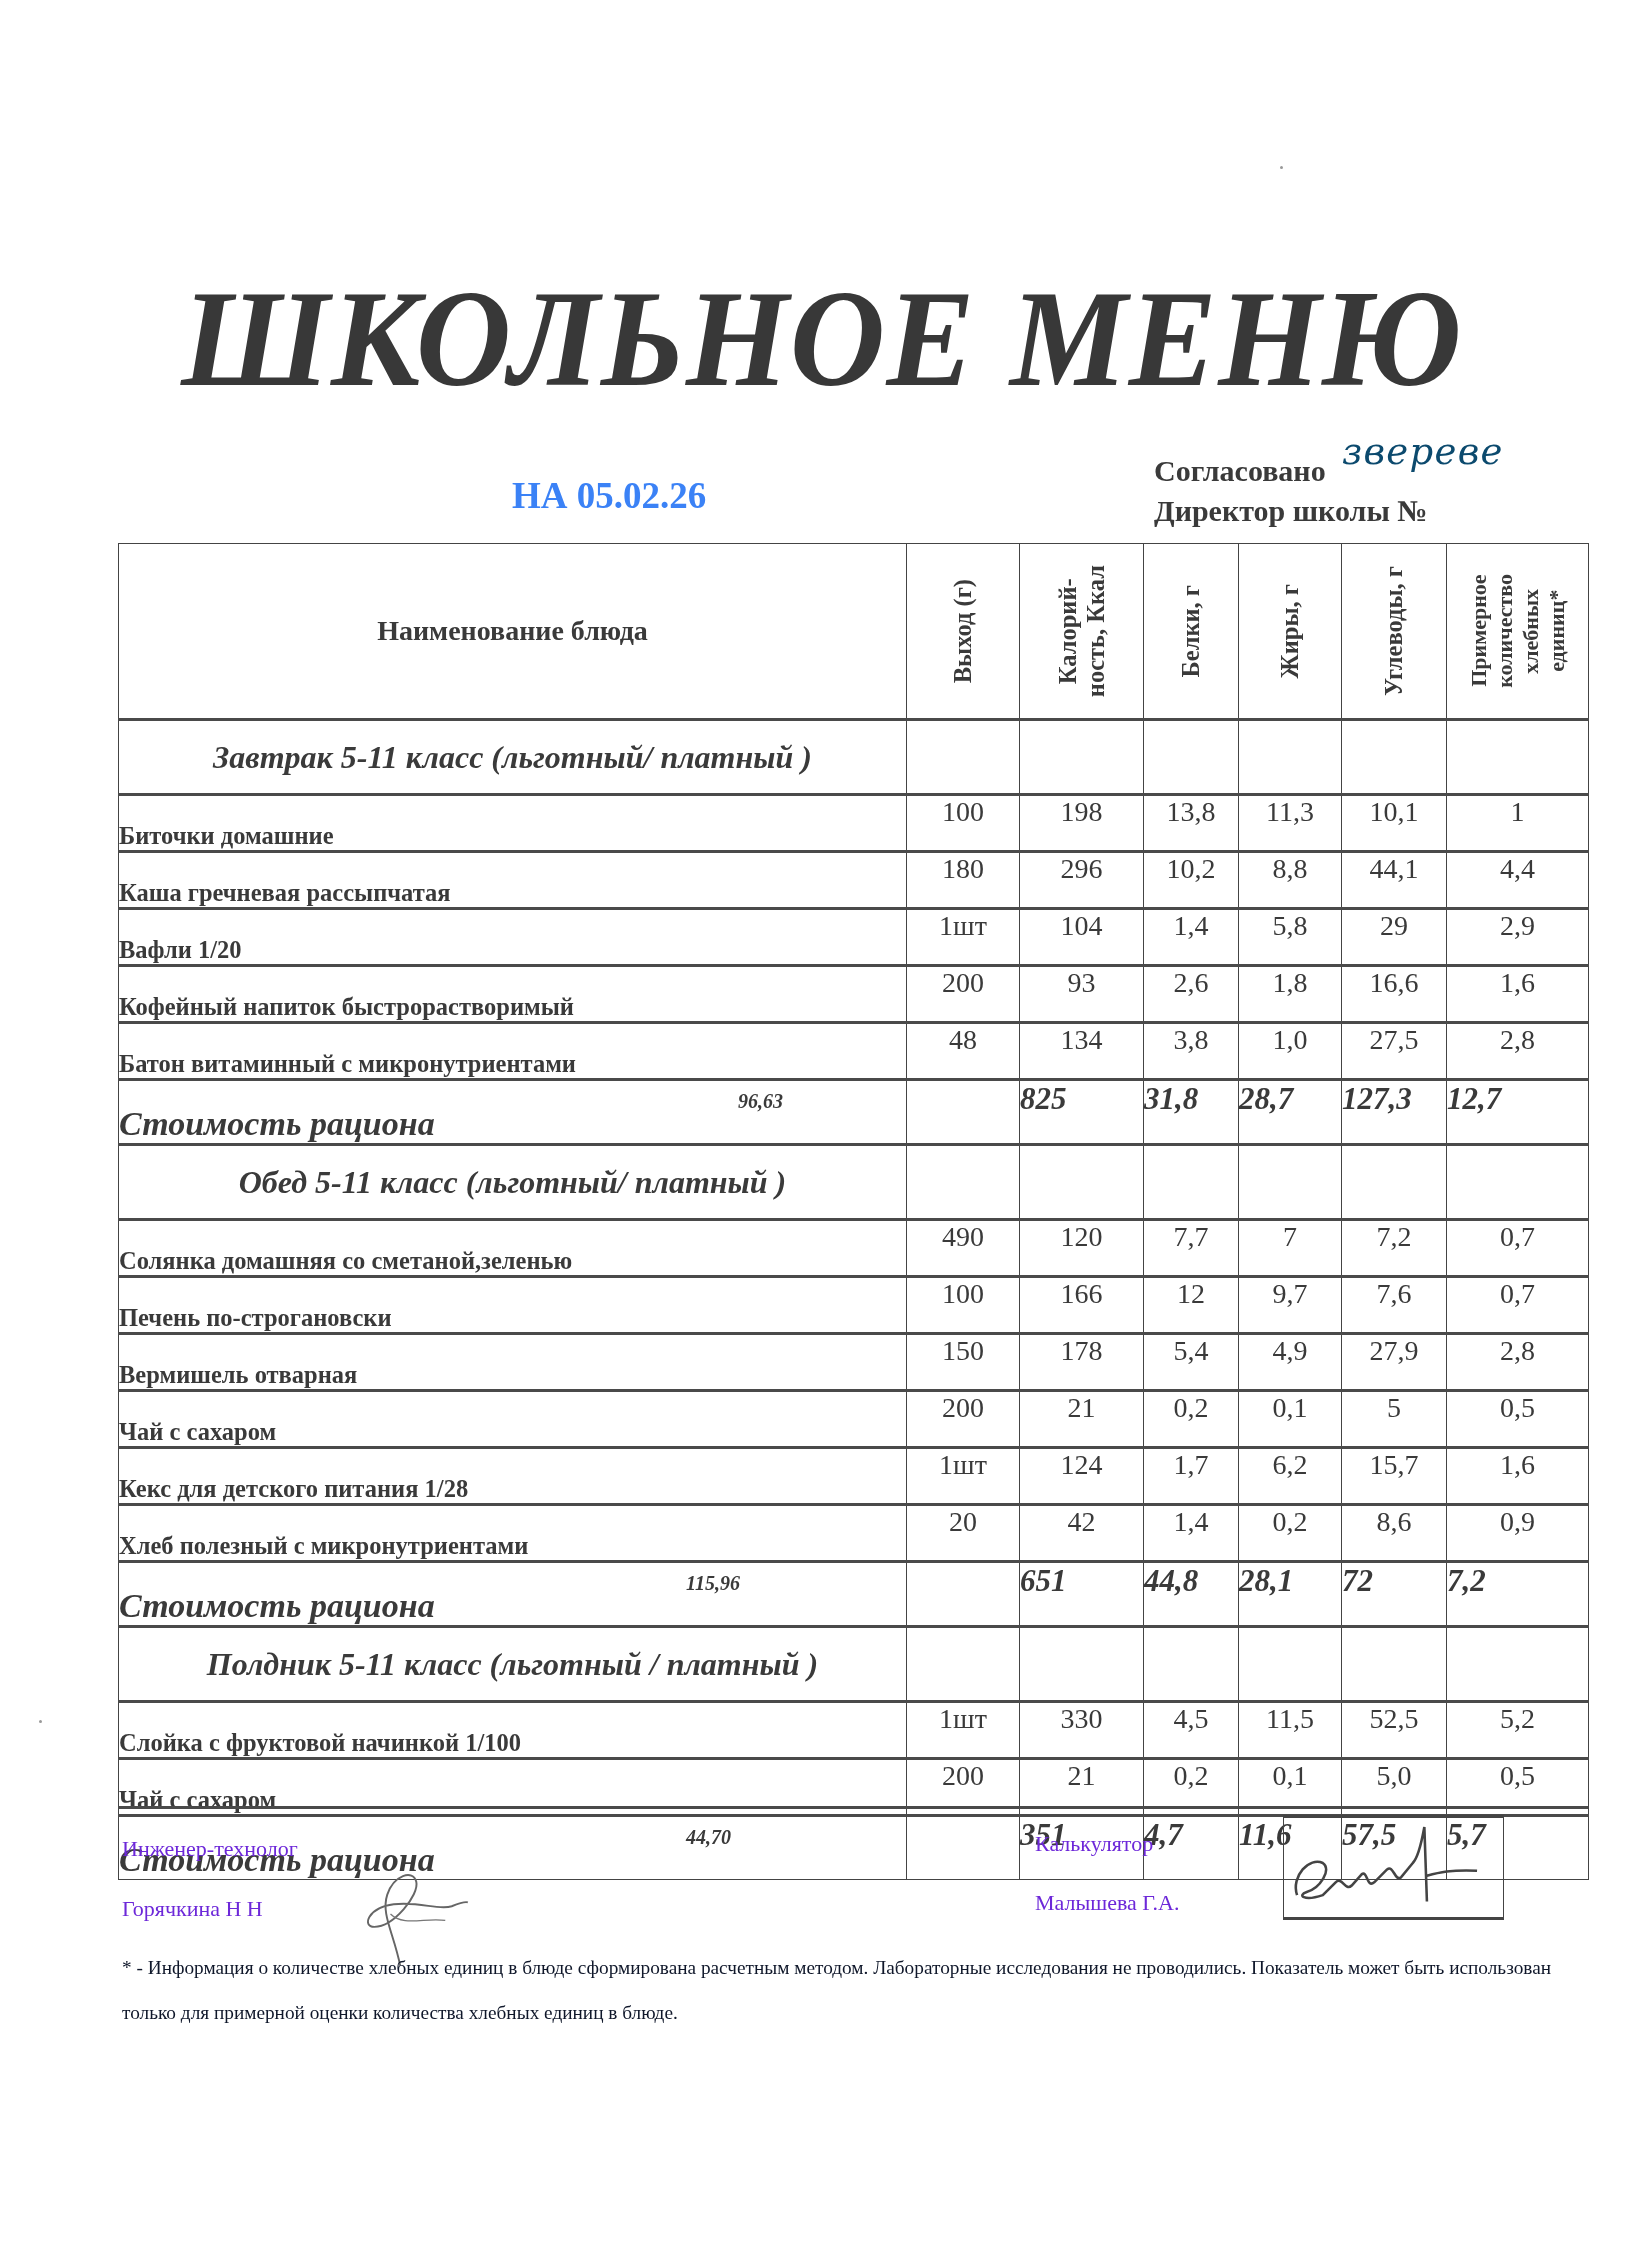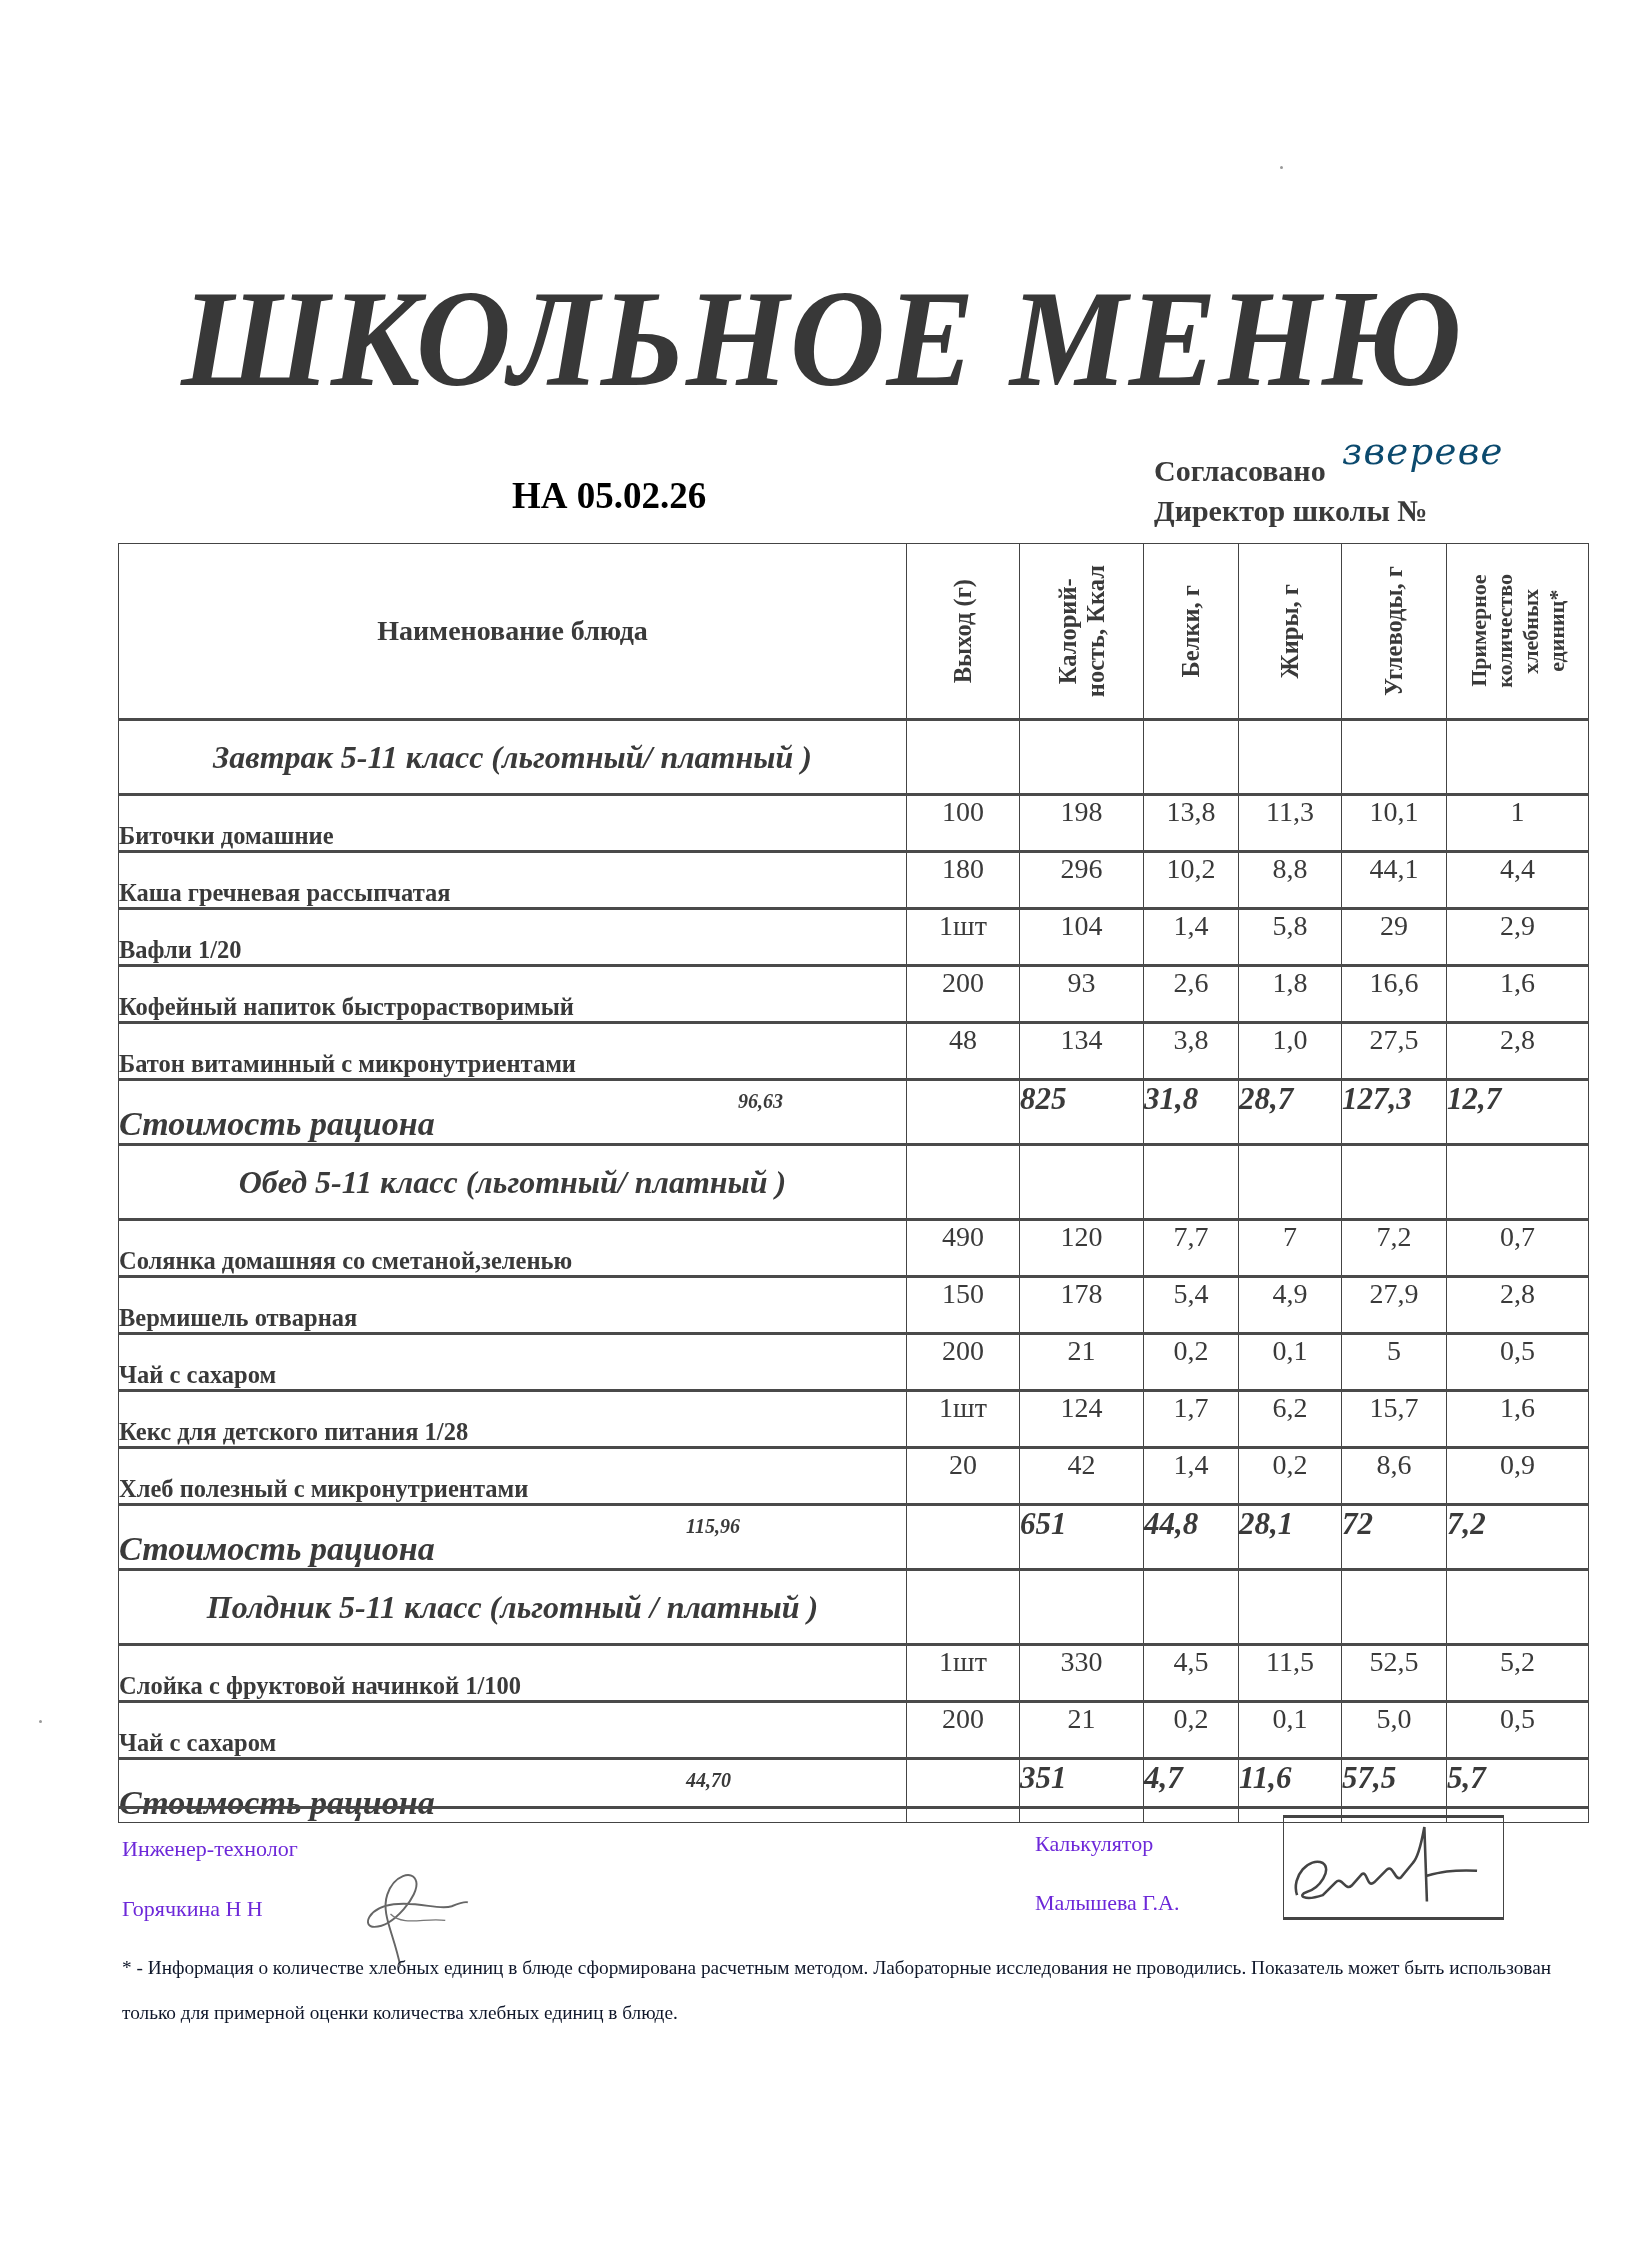--- a/index.html
+++ b/index.html
@@ -28,21 +28,21 @@
       color: #383838;
       transform: scaleY(1.05);
       transform-origin: top center;
     }
     .date-label {
       position: absolute;
       left: 512px;
       top: 474px;
       font-size: 37px;
       font-weight: bold;
-      color: #000000;
+      color: #3b82f6;
     }
     .approval {
       position: absolute;
       left: 1154px;
       top: 451px;
       font-size: 30px;
       font-weight: bold;
       line-height: 40px;
       color: #3a3a3a;
     }
@@ -345,20 +345,29 @@
       <tr class="row">
         <td class="dish">Солянка домашняя со сметаной,зеленью</td>
         <td class="num">490</td>
         <td class="num">120</td>
         <td class="num">7,7</td>
         <td class="num">7</td>
         <td class="num">7,2</td>
         <td class="num">0,7</td>
       </tr>
       <tr class="row">
+        <td class="dish">Печень по-строгановски</td>
+        <td class="num">100</td>
+        <td class="num">166</td>
+        <td class="num">12</td>
+        <td class="num">9,7</td>
+        <td class="num">7,6</td>
+        <td class="num">0,7</td>
+      </tr>
+      <tr class="row">
         <td class="dish">Вермишель отварная</td>
         <td class="num">150</td>
         <td class="num">178</td>
         <td class="num">5,4</td>
         <td class="num">4,9</td>
         <td class="num">27,9</td>
         <td class="num">2,8</td>
       </tr>
       <tr class="row">
         <td class="dish">Чай с сахаром</td>

